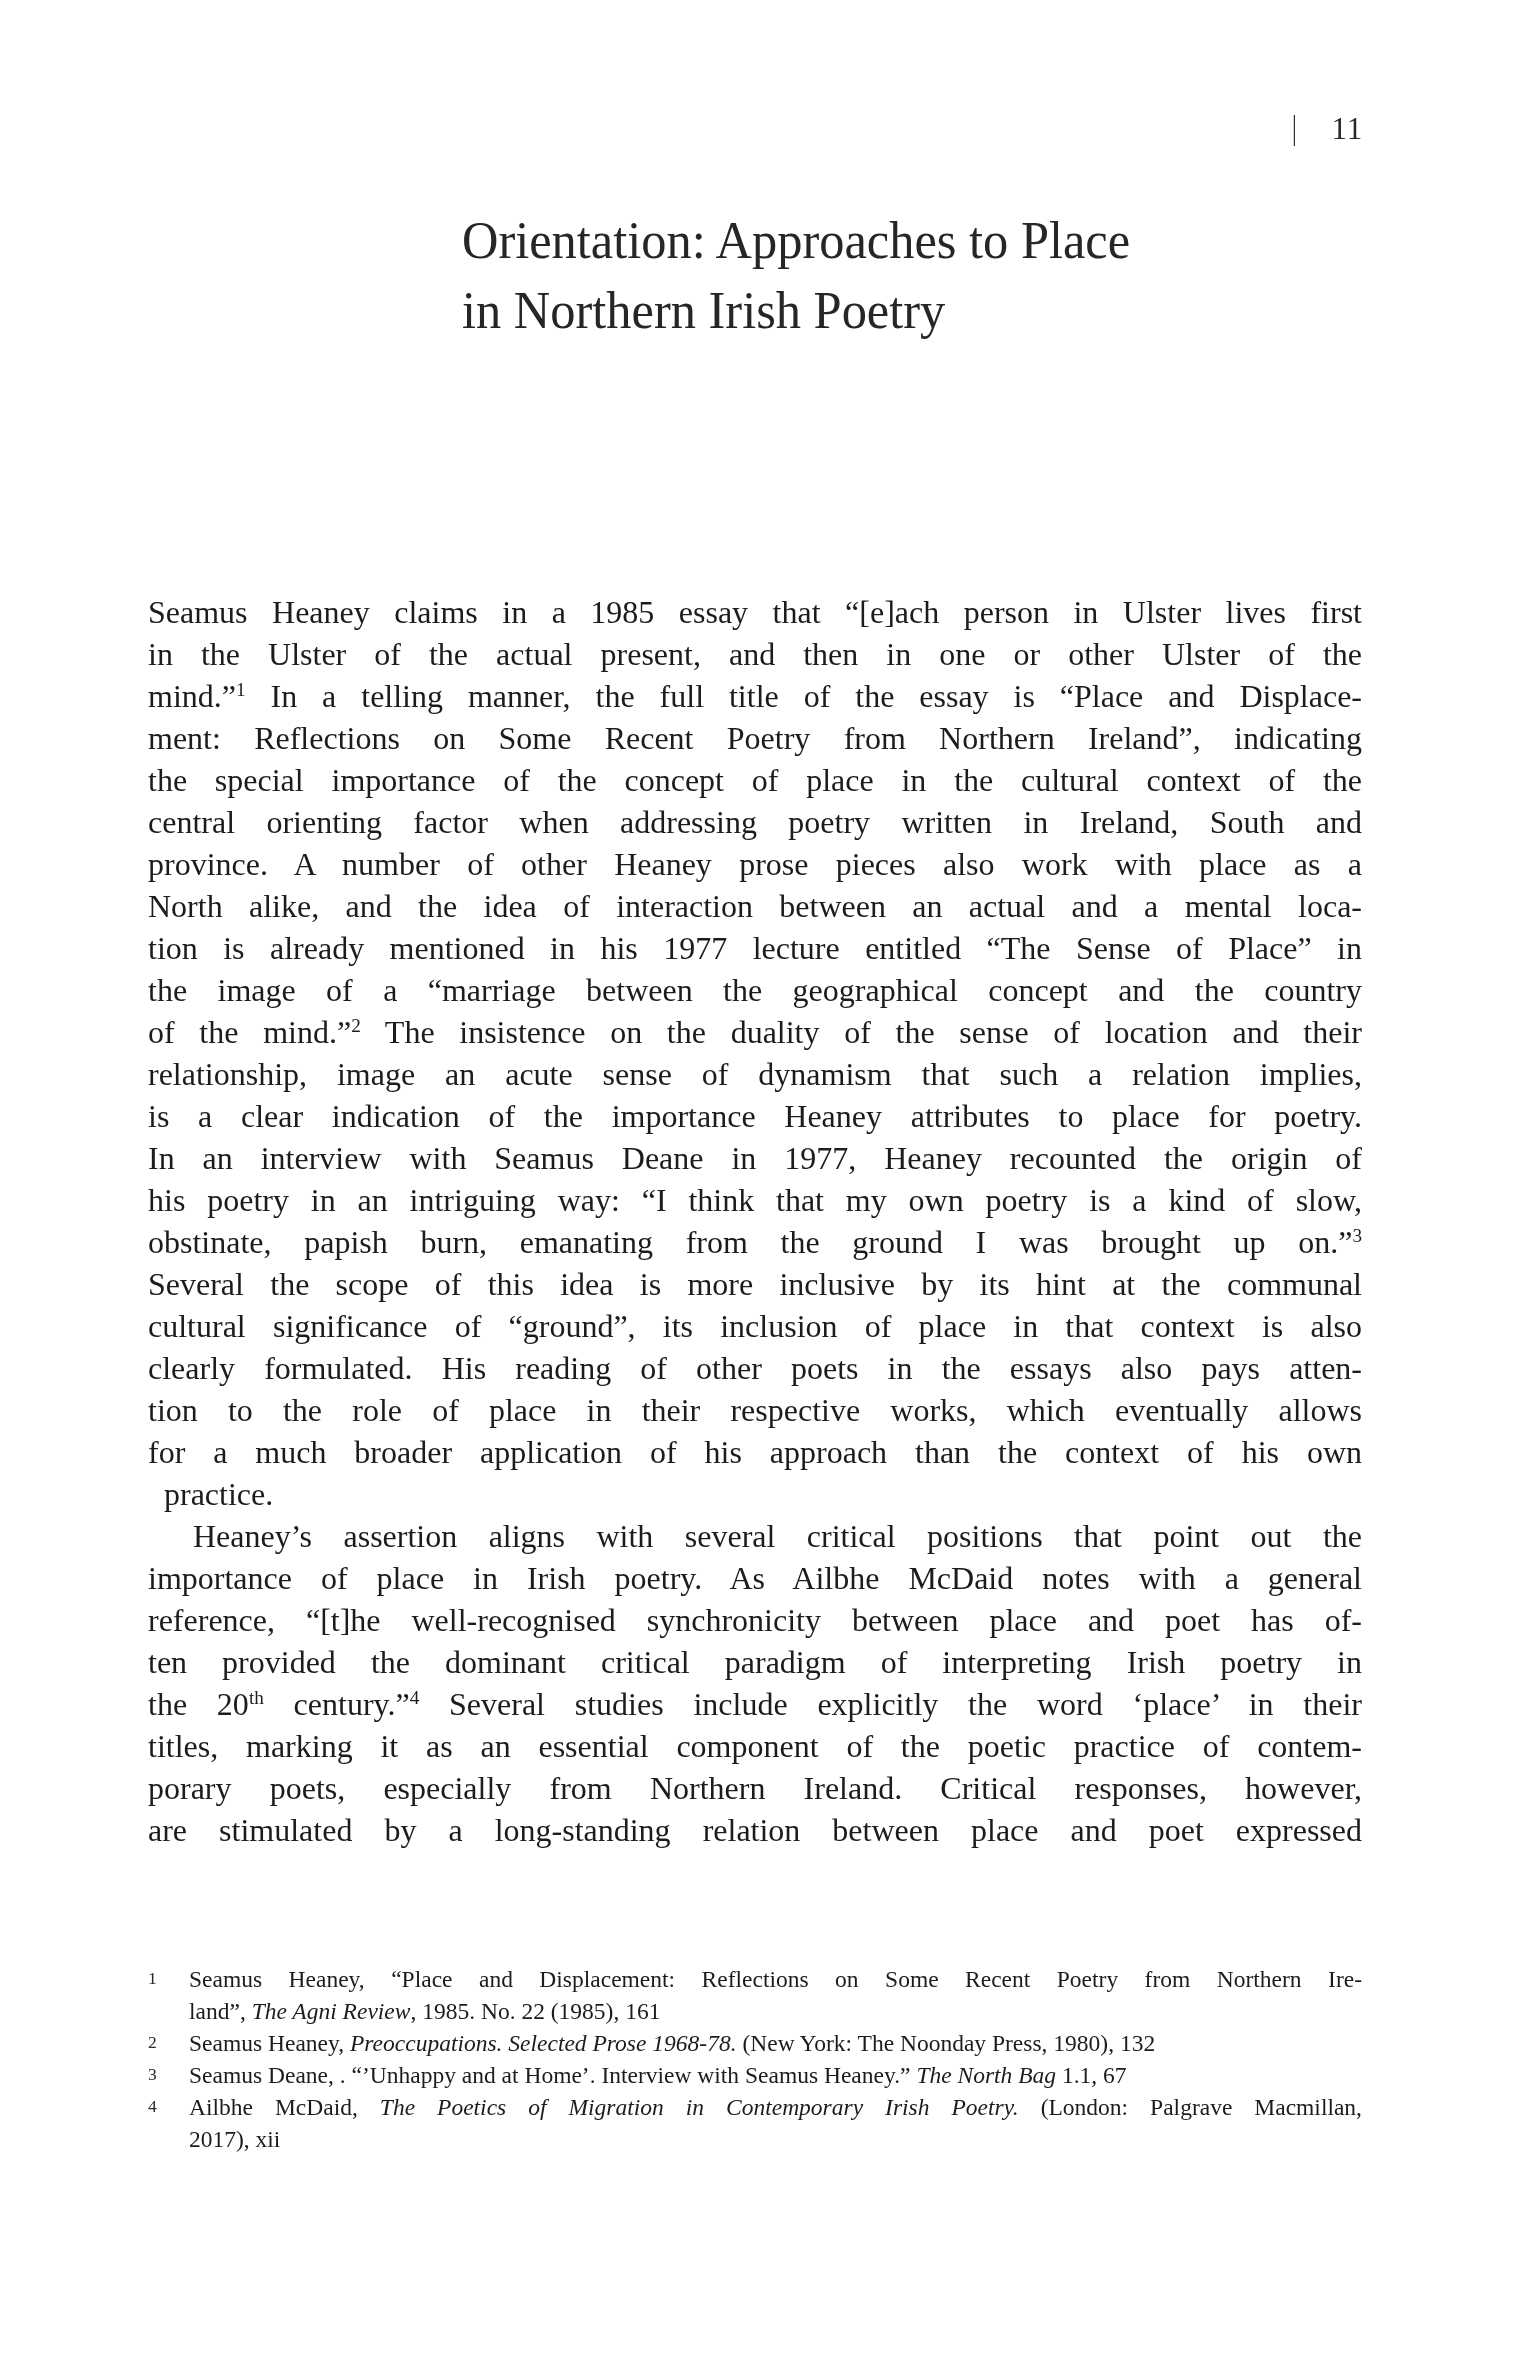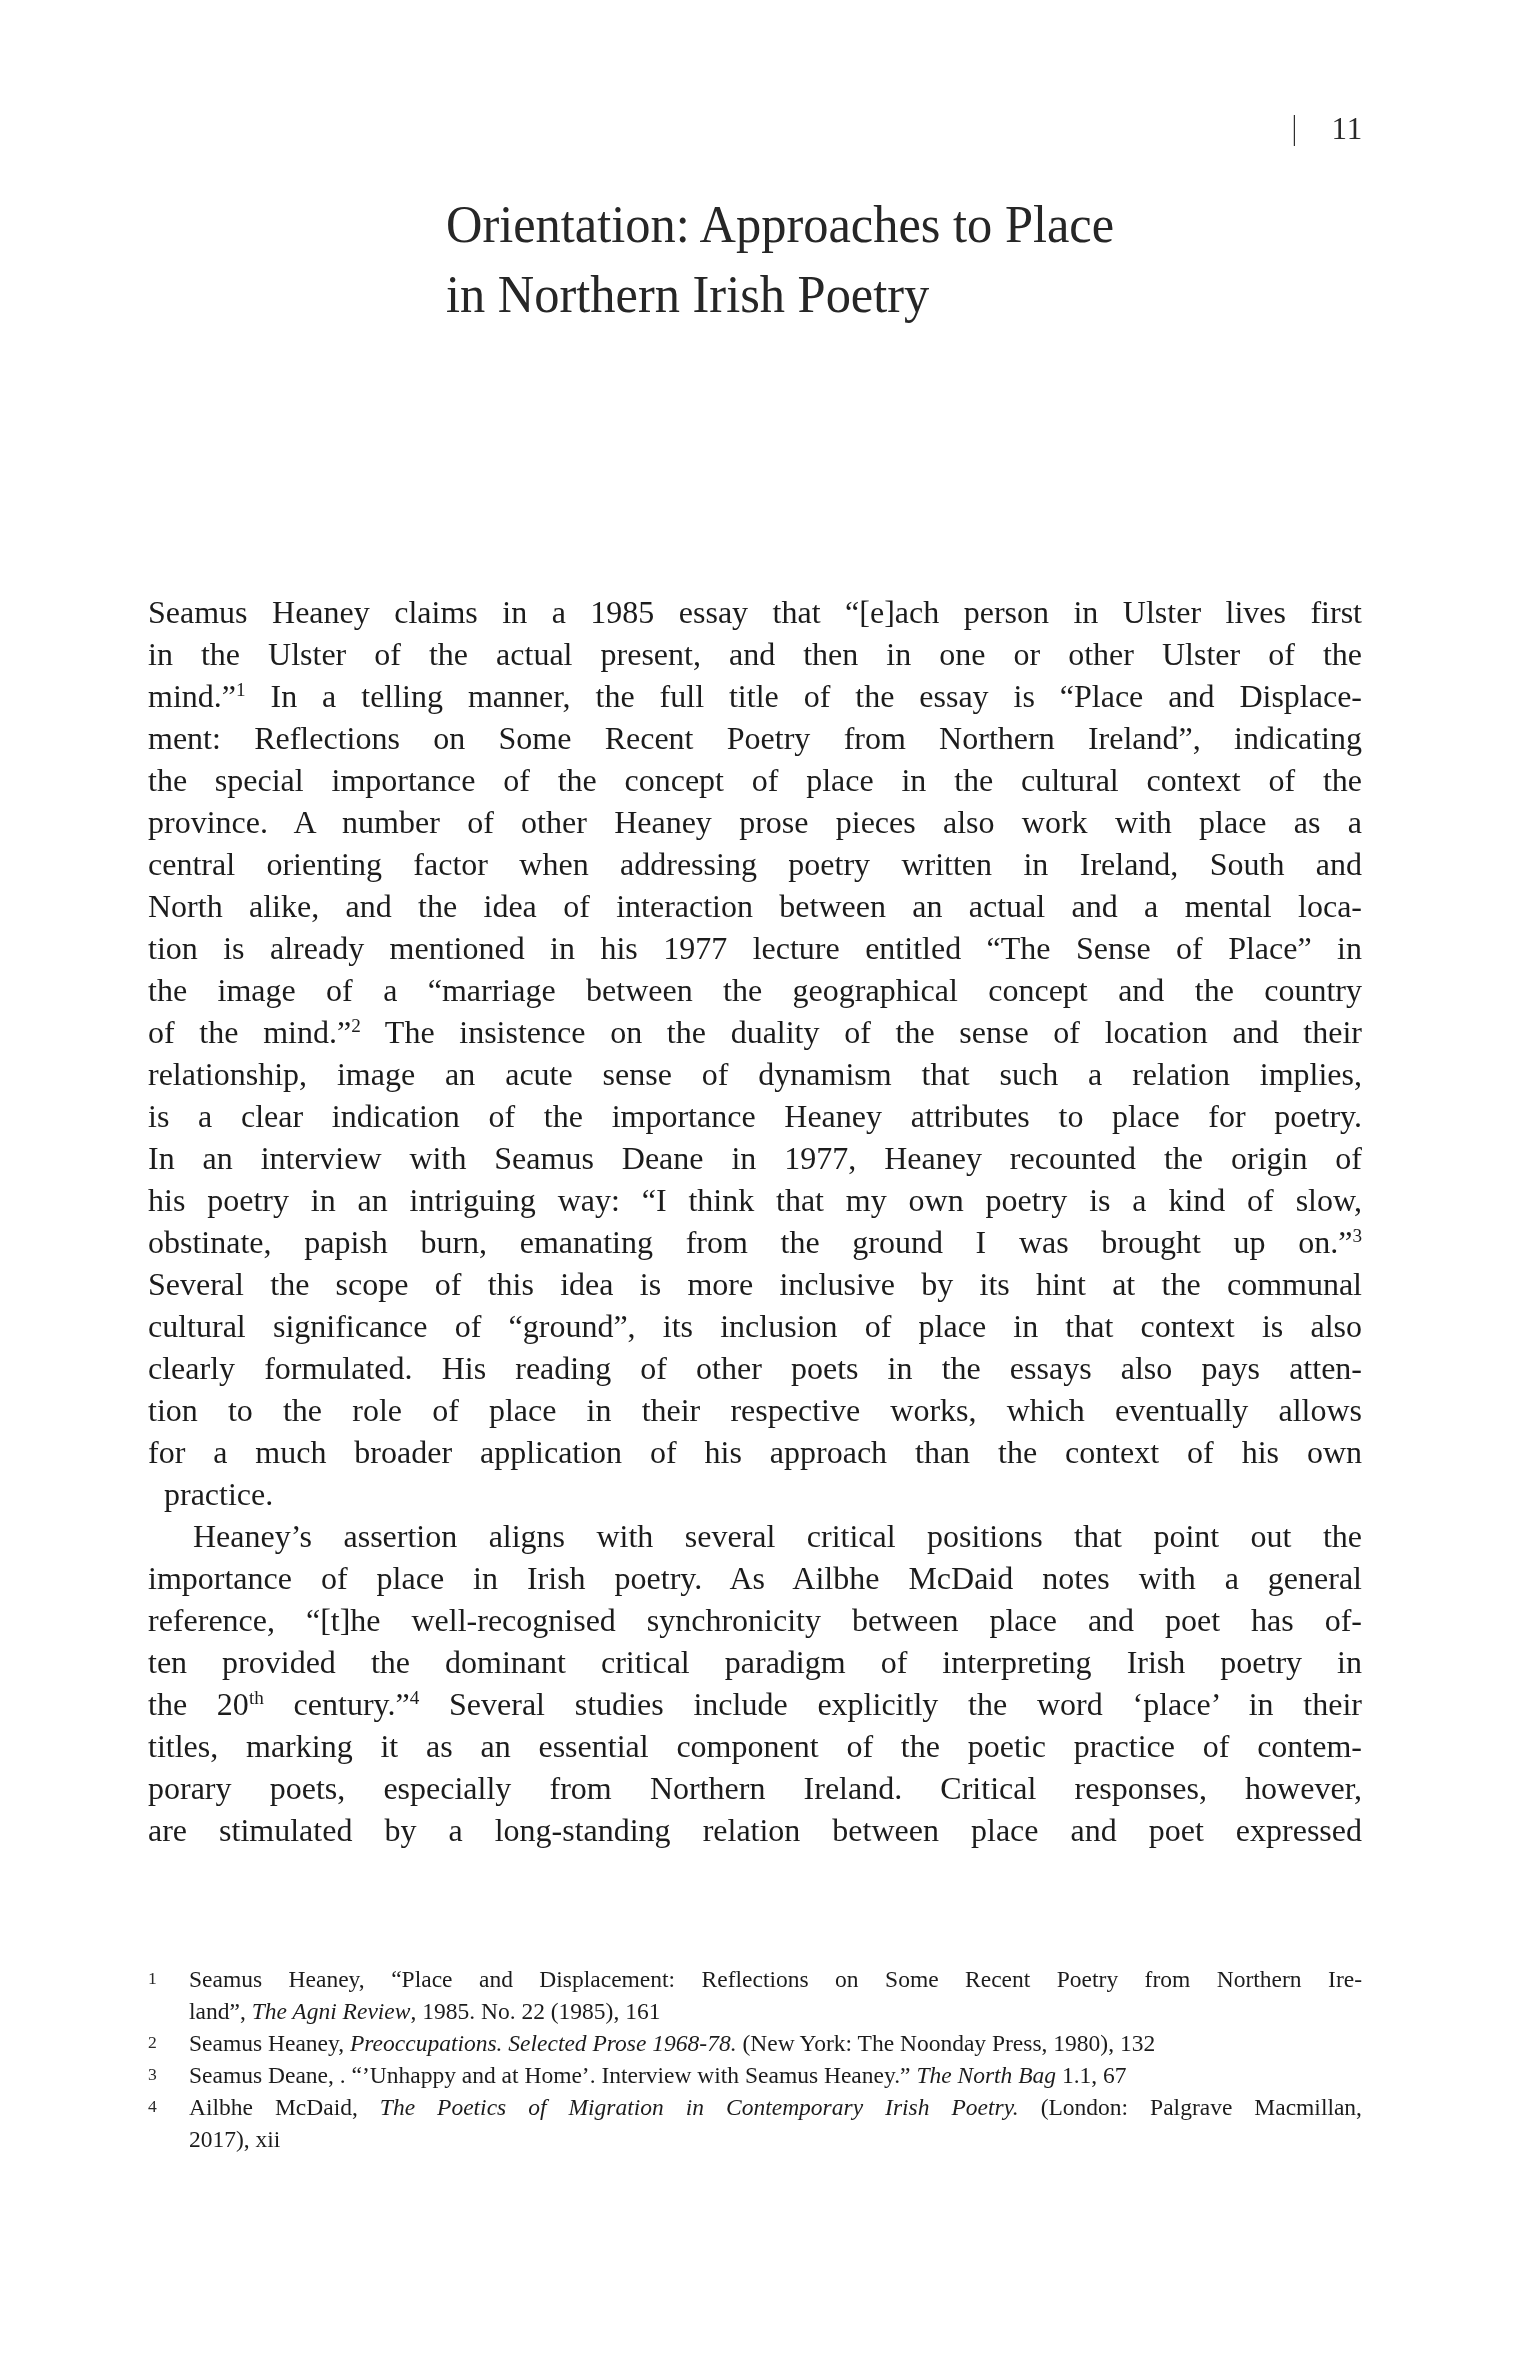--- a/index.html
+++ b/index.html
@@ -36,21 +36,21 @@
   }
   .pagenum .num {
     letter-spacing: 0.8px;
   }
 
   
   .title {
     position: absolute;
     left: 446px;
     top: 190px;
-    margin: 0;
+    margin: 16px;
     font-size: 52px;
     line-height: 70px;
     font-weight: 400;
     color: #262626;
   }
   .title .tline {
     display: block;
     white-space: nowrap;
     transform-origin: left center;
     transform: scaleX(0.97);
@@ -129,22 +129,22 @@
     <span class="tline">in Northern Irish Poetry</span>
   </h1>
 
   <div class="bodytext" id="bodytext">
       <div class="para">
         <div class="line">Seamus Heaney claims in a 1985 essay that “[e]ach person in Ulster lives first</div>
         <div class="line">in the Ulster of the actual present, and then in one or other Ulster of the</div>
         <div class="line">mind.”<sup>1</sup> In a telling manner, the full title of the essay is “Place and Displace-</div>
         <div class="line">ment: Reflections on Some Recent Poetry from Northern Ireland”, indicating</div>
         <div class="line">the special importance of the concept of place in the cultural context of the</div>
+        <div class="line">central orienting factor when addressing poetry written in Ireland, South and</div>
         <div class="line">province. A number of other Heaney prose pieces also work with place as a</div>
-        <div class="line">central orienting factor when addressing poetry written in Ireland, South and</div>
         <div class="line">North alike, and the idea of interaction between an actual and a mental loca-</div>
         <div class="line">tion is already mentioned in his 1977 lecture entitled “The Sense of Place” in</div>
         <div class="line">the image of a “marriage between the geographical concept and the country</div>
         <div class="line">of the mind.”<sup>2</sup> The insistence on the duality of the sense of location and their</div>
         <div class="line">relationship, image an acute sense of dynamism that such a relation implies,</div>
         <div class="line">is a clear indication of the importance Heaney attributes to place for poetry.</div>
         <div class="line">In an interview with Seamus Deane in 1977, Heaney recounted the origin of</div>
         <div class="line">his poetry in an intriguing way: “I think that my own poetry is a kind of slow,</div>
         <div class="line">obstinate, papish burn, emanating from the ground I was brought up on.”<sup>3</sup></div>
         <div class="line">Several the scope of this idea is more inclusive by its hint at the communal</div>

